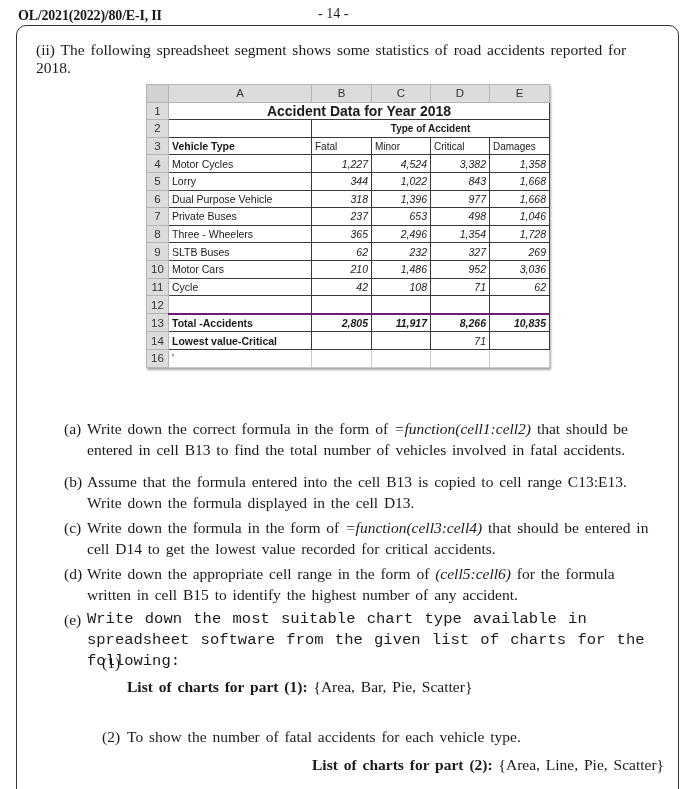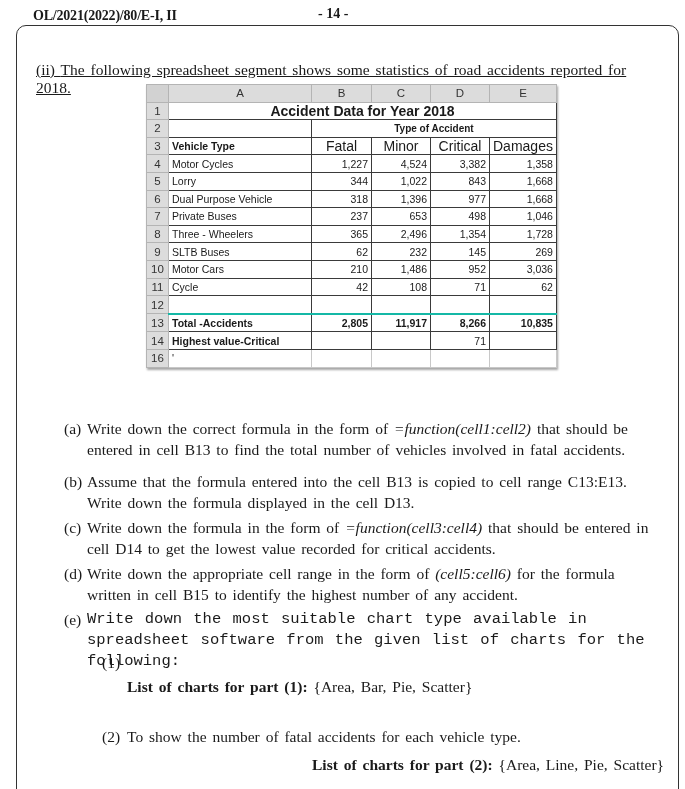--- a/index.html
+++ b/index.html
@@ -1,34 +1,34 @@
 <!DOCTYPE html>
 <html><head>
 <meta charset="utf-8">
 <style>
   html, body { margin: 0; padding: 0; background: #ffffff; }
   body {
     width: 685px; height: 789px; position: relative; overflow: hidden;
     font-family: "Liberation Serif", serif; color: #1a1a1a;
   }
   .hdr-code {
-    position: absolute; left: 33px; top: 8px;
+    position: absolute; left: 18px; top: 8px;
     font-weight: bold; font-size: 14px; letter-spacing: -0.2px;
   }
   .hdr-page {
     position: absolute; left: 318px; top: 6px;
-    font-weight: bold; font-size: 14px;
+    font-weight: normal; font-size: 14px;
   }
   .frame {
     position: absolute; left: 16px; top: 25px; width: 661px; height: 790px;
     border: 1.3px solid #333; border-radius: 10px;
   }
   .intro {
-    position: absolute; left: 36px; top: 61px; width: 630px;
-    font-size: 15.5px; word-spacing: 2px; text-decoration: underline;
+    position: absolute; left: 36px; top: 41px; width: 630px;
+    font-size: 15.5px; word-spacing: 2px;
   }
   
   .sheet {
     position: absolute; left: 146px; top: 84px;
     border-collapse: collapse; table-layout: fixed;
     font-family: "Liberation Sans", sans-serif; font-size: 10.5px;
     box-shadow: 1px 2px 2px rgba(0,0,0,0.35);
   }
   .sheet td, .sheet th {
     height: 16.6px; padding: 0 3px; border: 1px solid #3a3a3a;
@@ -38,26 +38,26 @@
     background: #dcdcdc; font-weight: normal; font-size: 11.5px; color: #333;
     border: 1px solid #b4b4b4; text-align: center;
   }
   .sheet td.rowh {
     background: #dcdcdc; color: #333; text-align: center; font-size: 11.5px;
     border: 1px solid #b4b4b4; padding: 0;
   }
   .sheet td.corner { background: #d2d2d2; border: 1px solid #b4b4b4; }
   .sheet td.title { text-align: center; font-weight: bold; font-size: 14px; }
   .sheet td.subtitle { text-align: center; font-weight: bold; font-size: 10px; }
-  .sheet td.hcell { text-align: center; font-size: 14px; }
+  .sheet td.hcell { font-size: 10px; }
   .sheet td.vt { font-weight: bold; }
-  .sheet td.num { text-align: right; }
+  .sheet td.num { text-align: right; font-style: italic; }
   .sheet td.bold { font-weight: bold; }
   .sheet td.light { border-color: #c8c8c8; }
-  .sheet tr.thick td:not(.rowh):not(.corner) { border-top: 2px solid #14b8a6; }
+  .sheet tr.thick td:not(.rowh):not(.corner) { border-top: 2px solid #701a75; }
 
   
   .q { position: absolute; font-size: 15.5px; line-height: 21px; word-spacing: 2px; }
   .q .lbl { position: absolute; left: 0; top: 0; }
   .q .txt { display: block; }
   .q i { }
   .bold { font-weight: bold; }
 </style>
 </head>
 <body>
@@ -146,21 +146,21 @@
         <td class="num">365</td>
         <td class="num">2,496</td>
         <td class="num">1,354</td>
         <td class="num">1,728</td>
       </tr>
       <tr>
         <td class="rowh">9</td>
         <td class="">SLTB Buses</td>
         <td class="num">62</td>
         <td class="num">232</td>
-        <td class="num">145</td>
+        <td class="num">327</td>
         <td class="num">269</td>
       </tr>
       <tr>
         <td class="rowh">10</td>
         <td class="">Motor Cars</td>
         <td class="num">210</td>
         <td class="num">1,486</td>
         <td class="num">952</td>
         <td class="num">3,036</td>
       </tr>
@@ -183,21 +183,21 @@
       <tr class="thick">
         <td class="rowh">13</td>
         <td class="bold">Total -Accidents</td>
         <td class="num bold">2,805</td>
         <td class="num bold">11,917</td>
         <td class="num bold">8,266</td>
         <td class="num bold">10,835</td>
       </tr>
       <tr>
         <td class="rowh">14</td>
-        <td class="bold">Highest value-Critical</td>
+        <td class="bold">Lowest value-Critical</td>
         <td class="num"></td>
         <td class="num"></td>
         <td class="num">71</td>
         <td class="num"></td>
       </tr>
       <tr>
         <td class="rowh">16</td>
         <td class="light">'</td>
         <td class="num light"></td>
         <td class="num light"></td>

